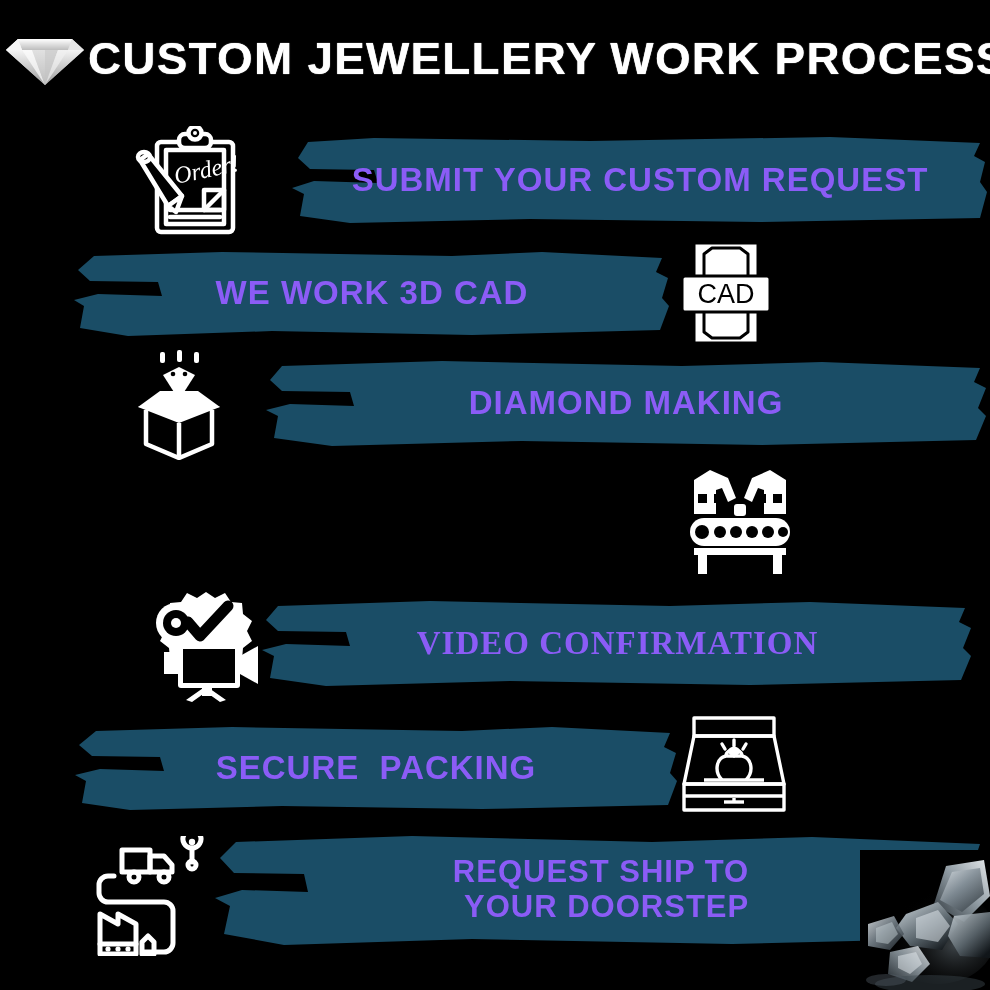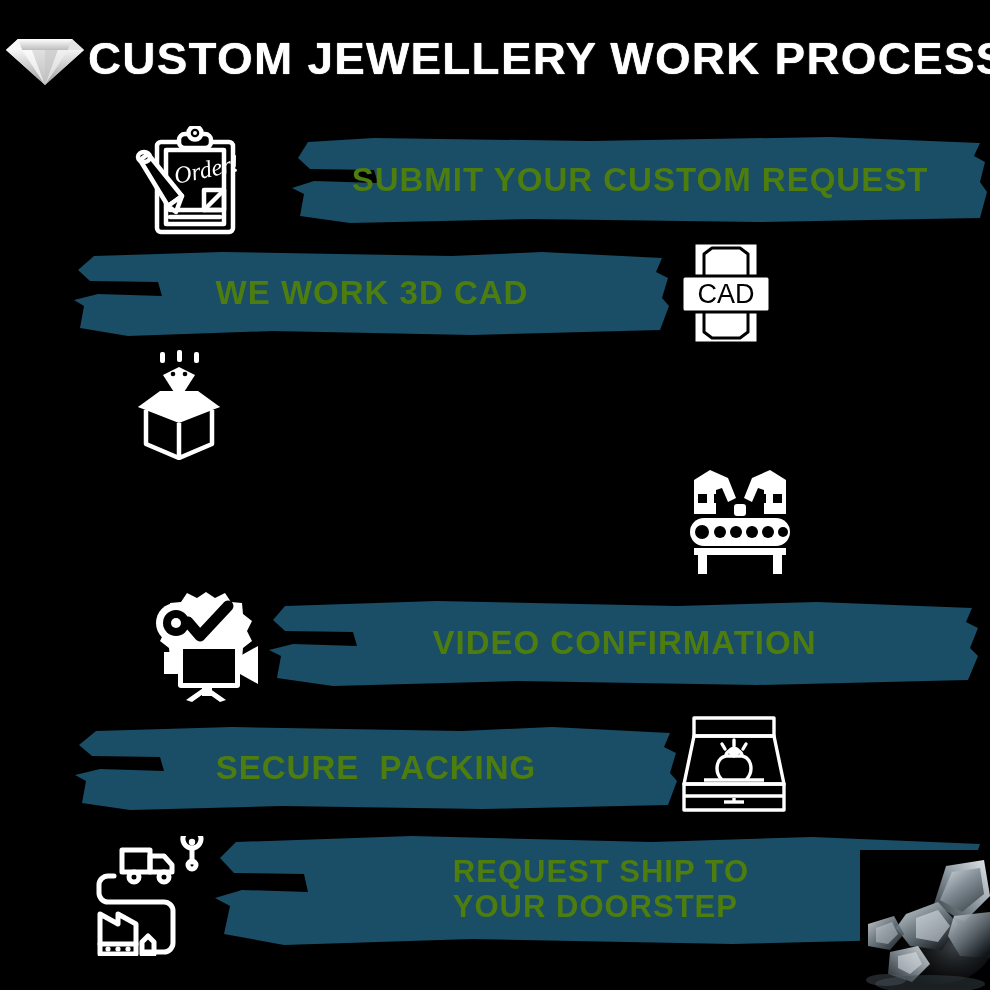--- a/index.html
+++ b/index.html
@@ -23,21 +23,21 @@
   
   .row{position:absolute;left:0;width:990px;display:block;}
   .icon-box{position:absolute;top:0;}
   .icon-box svg{display:block;}
 
   
   .banner{position:absolute;top:0;}
   .banner .brush{position:absolute;inset:0;}
   .banner .label{
     position:absolute;inset:0;display:flex;align-items:center;justify-content:center;
-    color:#4d7c0f;font-weight:bold;letter-spacing:1px;text-align:left;
+    color:#8b5cf6;font-weight:bold;letter-spacing:1px;text-align:right;
     line-height:1.12;white-space:pre;
   }
 
   .lbl-1{font-size:33px;}
   .lbl-2{font-size:33px;}
   .lbl-3{font-size:33px;}
   .lbl-4{font-size:33px;}
   .lbl-5{font-size:33px;}
   .lbl-6{font-size:33px;}
   .lbl-7{font-size:31px;}
@@ -147,20 +147,26 @@
         <circle cx="55" cy="26" r="2.3" fill="#000"></circle>
         <path d="M8 59 L49 43 L90 59 L49 75 Z" fill="#fff"></path>
         <path d="M8 59 L8 59 L30 43 L49 43 L28 62 Z" fill="#fff"></path>
         <path d="M90 59 L68 43 L49 43 L70 62 Z" fill="#fff"></path>
         <g fill="none" stroke="#fff" stroke-width="4.5" stroke-linejoin="round">
           <path d="M16 62 L16 96 L49 110 L82 96 L82 62"></path>
           <path d="M49 75 L49 110"></path>
         </g>
       </svg>
     </div>
+    <div class="banner" style="left:262px;top:12px;width:728px;height:86px;">
+      <svg class="brush" viewBox="0 0 728 86" width="728" height="86" preserveAspectRatio="none">
+        <path d="M20 6 L180 1 L420 6 L560 2 L718 8 L712 22 L724 28 L716 48 L724 56 L714 80 L500 85 L260 81 L70 86 L12 78 L16 56 L4 50 L28 44 L92 46 L88 32 L20 31 L8 20 Z" fill="#1a4d66"></path>
+      </svg>
+      <div class="label lbl-3">DIAMOND MAKING</div>
+    </div>
   </div>
 
   <div class="row" style="top:468px;height:110px;">
     <div class="icon-box" style="left:684px;top:0px;width:112px;height:106px;">
       <svg viewBox="0 0 112 106" width="112" height="106">
         <g fill="#fff">
           <path d="M10 12 L26 2 L44 10 L52 30 L44 34 L38 20 L32 22 L32 46 L10 46 Z"></path>
           <path d="M102 12 L86 2 L68 10 L60 30 L68 34 L74 20 L80 22 L80 46 L102 46 Z"></path>
           <rect x="50" y="36" width="12" height="12" rx="3"></rect>
         </g>
@@ -199,21 +205,21 @@
           <rect x="38" y="56" width="62" height="44" rx="3" fill="#fff"></rect>
           <rect x="43" y="61" width="52" height="34" fill="#000"></rect>
           <path d="M100 68 L118 58 L118 96 L100 86 Z"></path>
           <path d="M24 64 L38 64 L38 86 L24 86 Z"></path>
           <rect x="62" y="100" width="10" height="8"></rect>
           <path d="M46 112 L66 98 L86 112 L80 114 L66 104 L52 114 Z"></path>
         </g>
         <path d="M48 34 L60 48 L88 18" fill="none" stroke="#000" stroke-width="11" stroke-linecap="round" stroke-linejoin="round"></path>
       </svg>
     </div>
-    <div class="banner" style="left:267px;top:12px;width:715px;height:86px;">
+    <div class="banner" style="left:260px;top:12px;width:715px;height:86px;font-family:Liberation Serif, serif;">
       <svg class="brush" viewBox="0 0 715 86" width="715" height="86" preserveAspectRatio="none">
         <path d="M18 6 L170 1 L410 6 L550 2 L705 8 L699 22 L711 28 L703 48 L711 56 L701 80 L490 85 L250 81 L66 86 L10 78 L14 56 L2 50 L26 44 L90 46 L86 32 L18 31 L6 20 Z" fill="#1a4d66"></path>
       </svg>
       <div class="label lbl-5">VIDEO CONFIRMATION</div>
     </div>
   </div>
 
   <div class="row" style="top:714px;height:108px;">
     <div class="banner" style="left:72px;top:12px;width:608px;height:84px;">
       <svg class="brush" viewBox="0 0 608 84" width="608" height="84" preserveAspectRatio="none">

